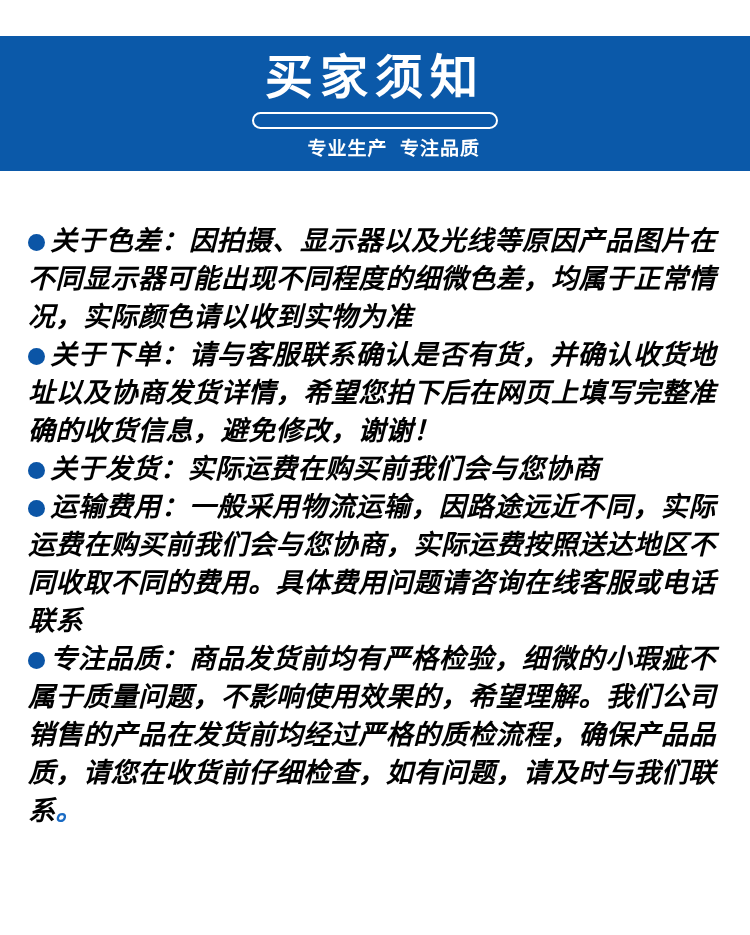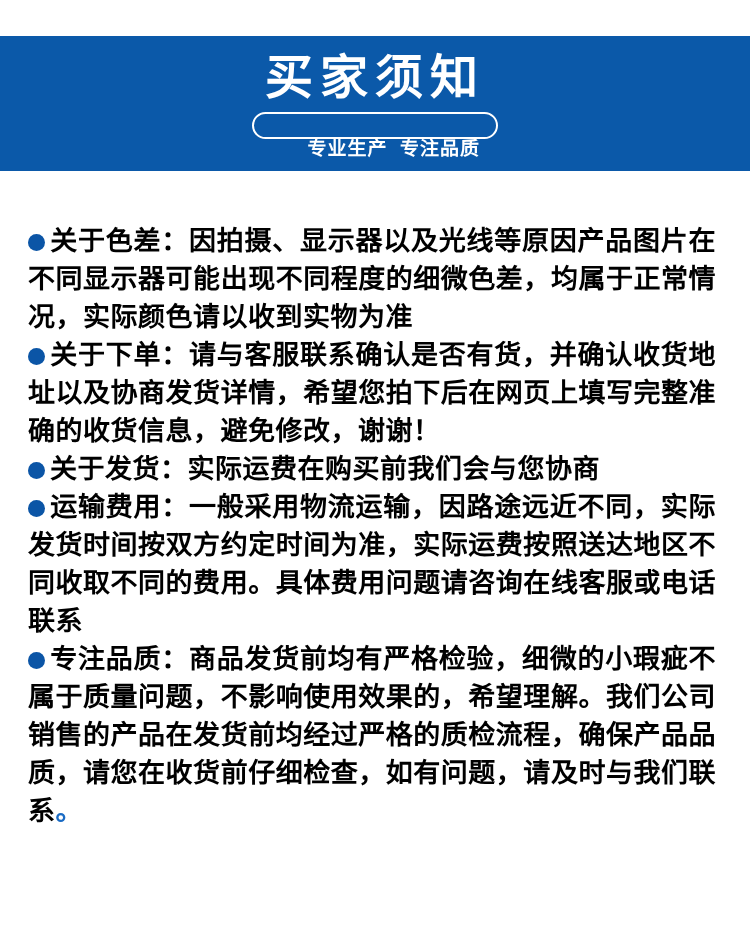--- a/index.html
+++ b/index.html
@@ -31,36 +31,37 @@
     color: #ffffff;
     font-size: 48px;
     font-weight: bold;
     letter-spacing: 7px;
     line-height: 52px;
     white-space: nowrap;
   }
   .hero-pill {
     display: inline-block;
     margin-top: 8px;
-    height: 27px;
+    height: 17px;
     box-sizing: border-box;
     border: 2px solid #ffffff;
     border-radius: 14px;
     padding: 0 16px;
     line-height: 23px;
     color: #ffffff;
     font-size: 19px;
     font-weight: bold;
     white-space: pre;
     letter-spacing: 1px;
     text-align: right;
   }
   
   .content {
     padding: 51px 34px 0 28px;
+    font-style: italic;
   }
   .content p {
     margin: 0;
     font-size: 27px;
     font-weight: bold;
     color: #000000;
     line-height: 38px;
     text-align: justify;
     letter-spacing: 0.5px;
   }
@@ -101,21 +102,21 @@
 
     <p class="p2">
       <span class="bullet"></span><span>关于下单：请与客服联系确认是否有货，并确认收货地址以及协商发货详情，希望您拍下后在网页上填写完整准确的收货信息，避免修改，谢谢！</span>
     </p>
 
     <p class="p3">
       <span class="bullet"></span><span>关于发货：实际运费在购买前我们会与您协商</span>
     </p>
 
     <p class="p4">
-      <span class="bullet"></span><span>运输费用：一般采用物流运输，因路途远近不同，实际发货时间按双方约定时间为准，实际运费按照送达地区不同收取不同的费用。具体费用问题请咨询在线客服或电话联系</span>
+      <span class="bullet"></span><span>运输费用：一般采用物流运输，因路途远近不同，实际运费在购买前我们会与您协商，实际运费按照送达地区不同收取不同的费用。具体费用问题请咨询在线客服或电话联系</span>
     </p>
 
     <p class="p5">
       <span class="bullet"></span><span>专注品质：商品发货前均有严格检验，细微的小瑕疵不属于质量问题，不影响使用效果的，希望理解。我们公司销售的产品在发货前均经过严格的质检流程，确保产品品质，请您在收货前仔细检查，如有问题，请及时与我们联系</span><span class="blue-period">。</span>
     </p>
 
   </div>
 </div>
 
 </body></html>

